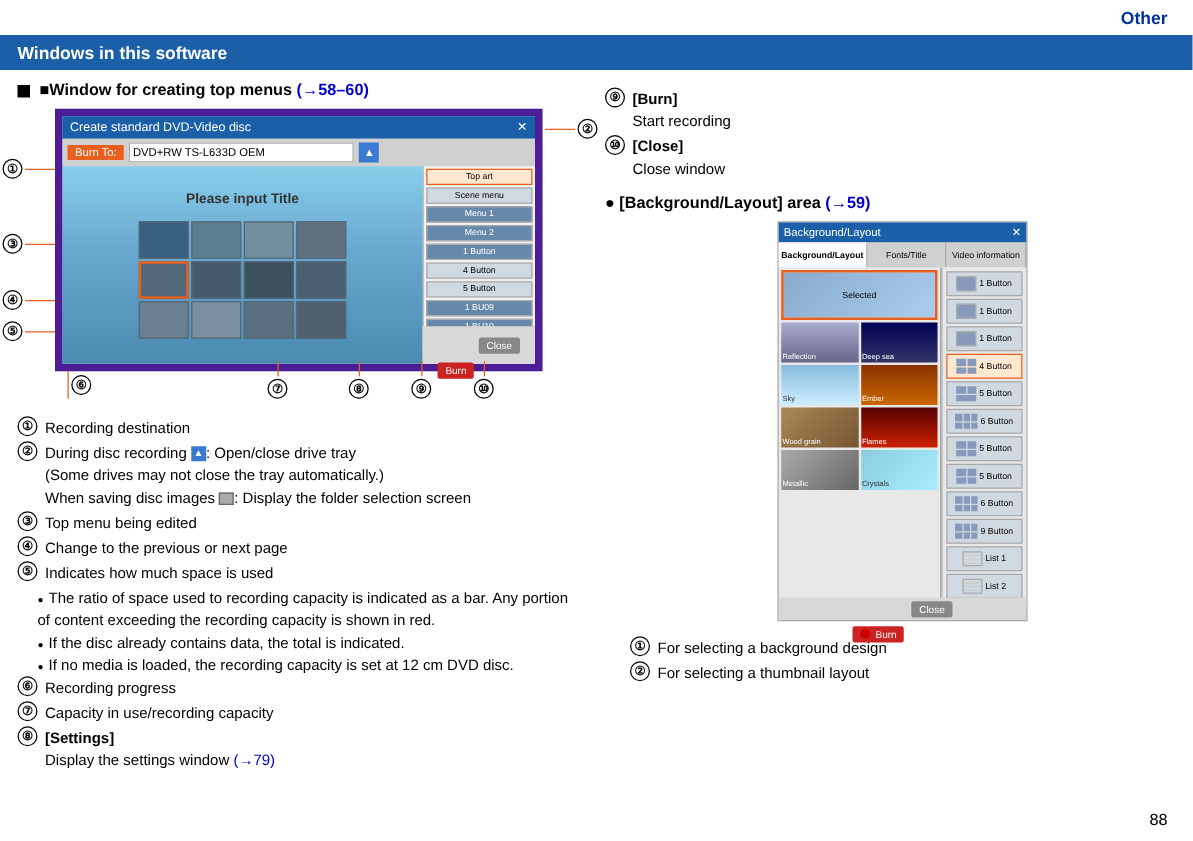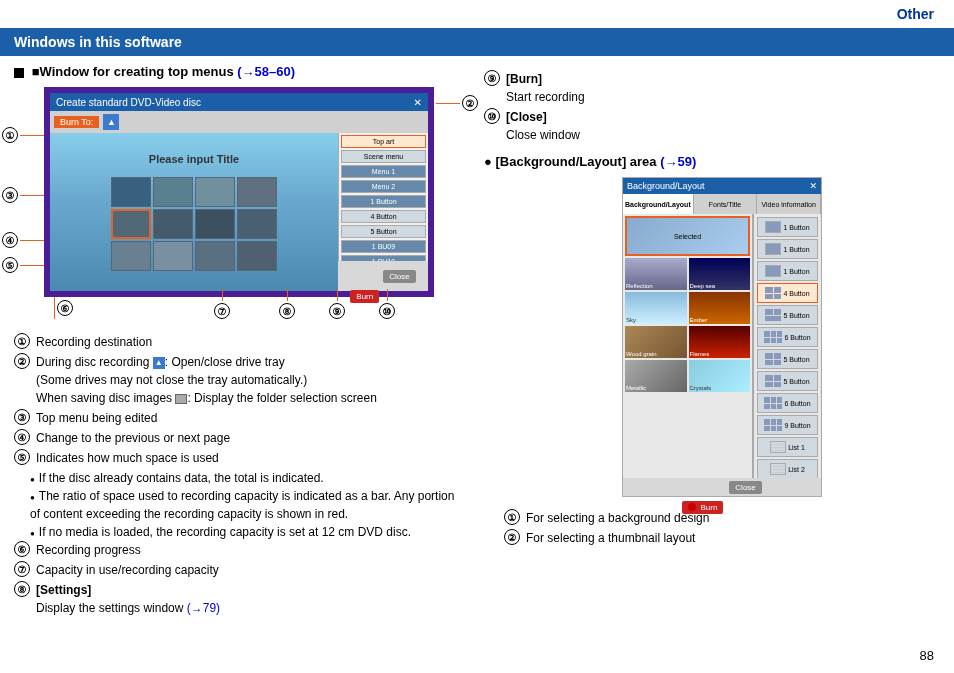--- a/index.html
+++ b/index.html
@@ -465,20 +465,21 @@
 
       <div class="screenshot-area">
 
         <div class="screenshot-titlebar">
           <span class="screenshot-titlebar-text">Create standard DVD-Video disc</span>
           <span class="screenshot-titlebar-close">✕</span>
         </div>
 
         <div class="screenshot-toolbar">
           <button class="toolbar-btn">Burn To:</button>
+          <div class="toolbar-dropdown" style="display:flex;align-items:center;font-size:9px;padding:0 2px;">DVD+RW TS-L633D OEM</div>
           <button class="toolbar-arrow-btn">▲</button>
         </div>
 
         <div class="screenshot-body">
 
           <div class="screenshot-main">
             <div class="please-input">Please input Title</div>
             <div class="thumb-grid">
               <div class="thumb-item" style="background:#3a6080;"></div>
               <div class="thumb-item" style="background:#5a8090;"></div>
@@ -556,22 +557,22 @@
       <div class="desc-item">
         <span class="circled">④</span>
         <span class="desc-text">Change to the previous or next page</span>
       </div>
       <div class="desc-item">
         <span class="circled">⑤</span>
         <span class="desc-text">Indicates how much space is used</span>
       </div>
       <div>
         <ul class="bullet-list">
+          <li>The ratio of space used to recording capacity is indicated as a bar. Any portion of content exceeding the recording capacity is shown in red.</li>
           <li>If the disc already contains data, the total is indicated.</li>
-          <li>The ratio of space used to recording capacity is indicated as a bar. Any portion of content exceeding the recording capacity is shown in red.</li>
           <li>If no media is loaded, the recording capacity is set at 12 cm DVD disc.</li>
         </ul>
       </div>
       <div class="desc-item">
         <span class="circled">⑥</span>
         <span class="desc-text">Recording progress</span>
       </div>
       <div class="desc-item">
         <span class="circled">⑦</span>
         <span class="desc-text">Capacity in use/recording capacity</span>

